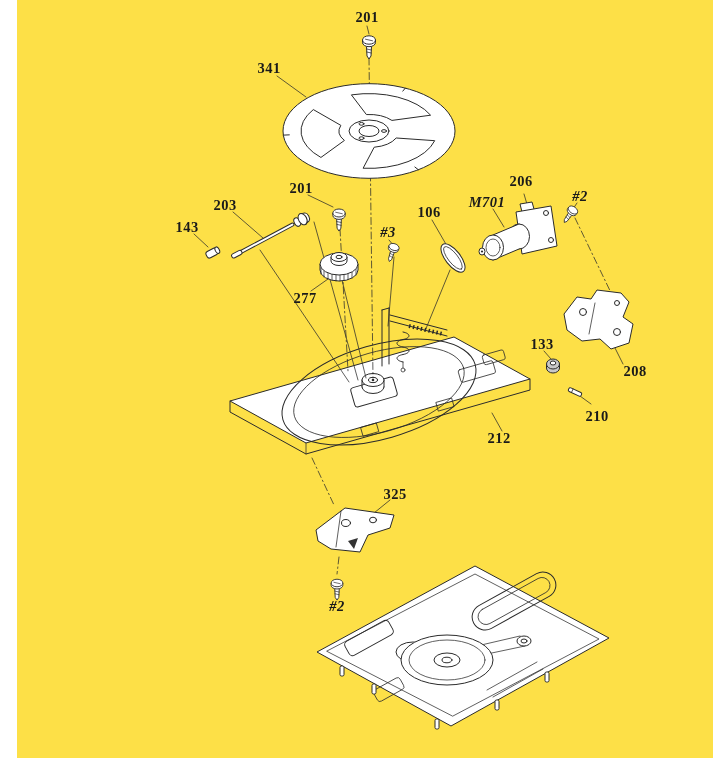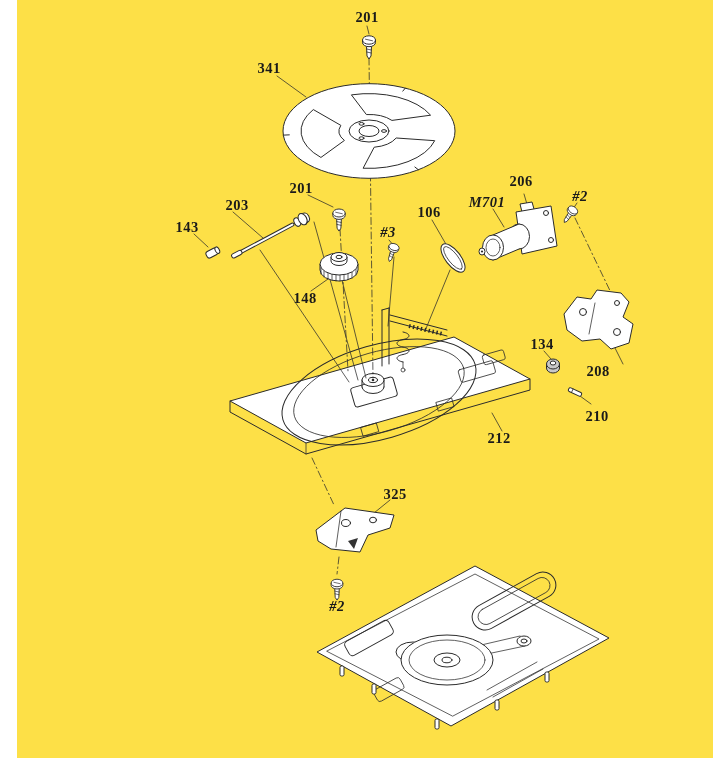--- a/index.html
+++ b/index.html
@@ -277,28 +277,28 @@
     <ellipse class="s" cx="356" cy="520" rx="3.5" ry="2.8"></ellipse>
     <path d="M331,541 L341,538 L337,549 Z" fill="#333333" stroke="none"></path>
     <line class="s thin" x1="324" y1="511" x2="319" y2="547"></line>
   </g>
 
 </svg>
 
 <div class="lbl" style="left:350px;top:17px">201</div>
 <div class="lbl" style="left:252px;top:68px">341</div>
 <div class="lbl" style="left:284px;top:188px">201</div>
-<div class="lbl" style="left:220px;top:205px">203</div>
+<div class="lbl" style="left:208px;top:205px">203</div>
 <div class="lbl" style="left:170px;top:227px">143</div>
-<div class="lbl" style="left:288px;top:298px">148</div>
+<div class="lbl" style="left:288px;top:298px">277</div>
 <div class="lbl it" style="left:371px;top:232px">#3</div>
 <div class="lbl" style="left:412px;top:212px">106</div>
 <div class="lbl it" style="left:470px;top:202px">M701</div>
 <div class="lbl" style="left:504px;top:181px">206</div>
 <div class="lbl it" style="left:563px;top:196px">#2</div>
-<div class="lbl" style="left:525px;top:344px">134</div>
-<div class="lbl" style="left:581px;top:371px">208</div>
+<div class="lbl" style="left:525px;top:344px">133</div>
+<div class="lbl" style="left:618px;top:371px">208</div>
 <div class="lbl" style="left:580px;top:416px">210</div>
 <div class="lbl" style="left:482px;top:438px">212</div>
 <div class="lbl" style="left:378px;top:494px">325</div>
 <div class="lbl it" style="left:320px;top:606px">#2</div>
 
 </div>
 
 </body></html>

